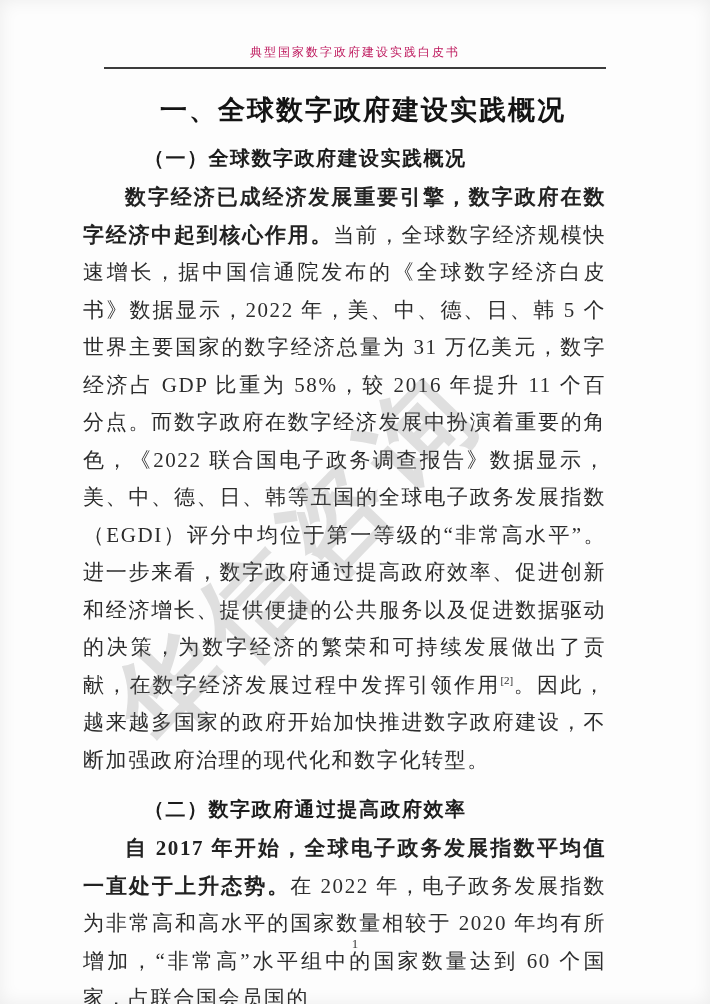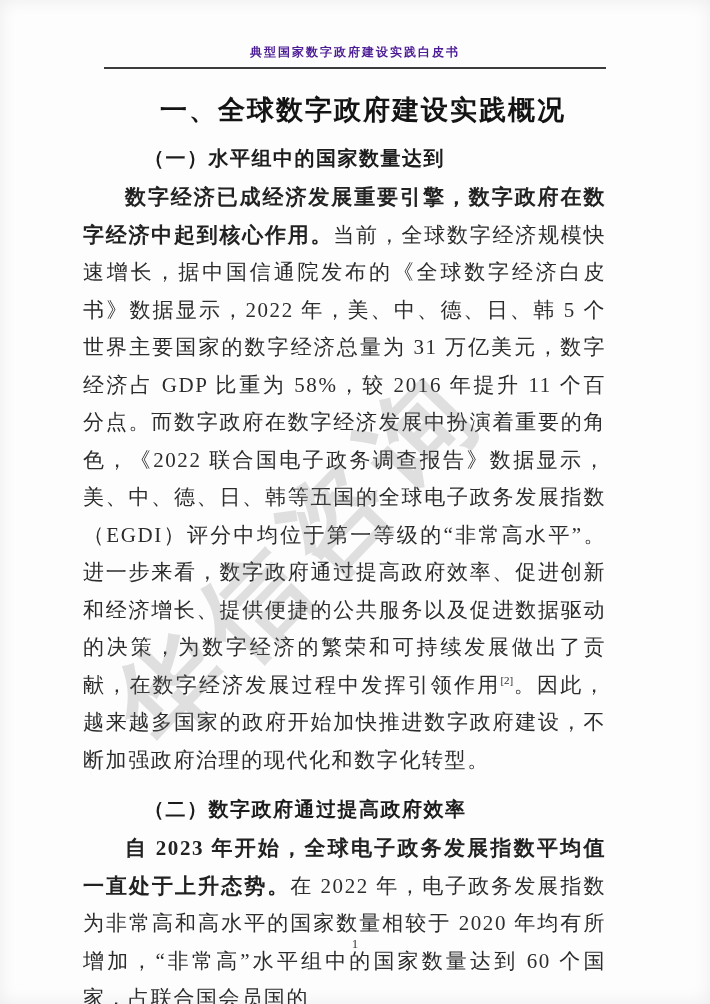--- a/index.html
+++ b/index.html
@@ -37,22 +37,22 @@
   .pg-header {
     margin: 0 104px;
     padding-top: 44px;
     padding-bottom: 6px;
     border-bottom: 2px solid #3c3c3c;
     text-align: center;
   }
   .pg-header-title {
     font-size: 12px;
     letter-spacing: 2px;
-    color: #4c1d95;
-    font-weight: bold;
+    color: #be185d;
+    font-weight: normal;
   }
   .doc-title {
     margin: 24px 0 0 16px;
     text-align: center;
     font-family: "Liberation Sans", "DejaVu Sans", sans-serif;
     font-size: 27px;
     line-height: 1.3;
     font-weight: bold;
     color: #141414;
     letter-spacing: 2px;
@@ -103,25 +103,25 @@
 <div class="page">
 
   <div class="watermark">华信咨询</div>
 
   <header class="pg-header">
     <div class="pg-header-title">典型国家数字政府建设实践白皮书</div>
   </header>
 
   <h1 class="doc-title">一、全球数字政府建设实践概况</h1>
 
-  <h2 class="sec-heading">（一）水平组中的国家数量达到</h2>
+  <h2 class="sec-heading">（一）全球数字政府建设实践概况</h2>
 
   <p class="body-para"><strong class="lead">数字经济已成经济发展重要引擎，数字政府在数字经济中起到核心作用。</strong><span>当前，全球数字经济规模快速增长，据中国信通院发布的《全球数字经济白皮书》数据显示，2022 年，美、中、德、日、韩 5 个世界主要国家的数字经济总量为 31 万亿美元，数字经济占 GDP 比重为 58%，较 2016 年提升 11 个百分点。而数字政府在数字经济发展中扮演着重要的角色，《2022 联合国电子政务调查报告》数据显示，美、中、德、日、韩等五国的全球电子政务发展指数（EGDI）评分中均位于第一等级的“非常高水平”。进一步来看，数字政府通过提高政府效率、促进创新和经济增长、提供便捷的公共服务以及促进数据驱动的决策，为数字经济的繁荣和可持续发展做出了贡献，在数字经济发展过程中发挥引领作用</span><sup class="fn-ref">[2]</sup><span>。因此，越来越多国家的政府开始加快推进数字政府建设，不断加强政府治理的现代化和数字化转型。</span></p>
 
   <h2 class="sec-heading">（二）数字政府通过提高政府效率</h2>
 
-  <p class="body-para"><strong class="lead">自 2023 年开始，全球电子政务发展指数平均值一直处于上升态势。</strong><span>在 2022 年，电子政务发展指数为非常高和高水平的国家数量相较于 2020 年均有所增加，“非常高”水平组中的国家数量达到 60 个国家，占联合国会员国的</span></p>
+  <p class="body-para"><strong class="lead">自 2017 年开始，全球电子政务发展指数平均值一直处于上升态势。</strong><span>在 2022 年，电子政务发展指数为非常高和高水平的国家数量相较于 2020 年均有所增加，“非常高”水平组中的国家数量达到 60 个国家，占联合国会员国的</span></p>
 
   <footer class="pg-footer">
     <span class="page-num">1</span>
   </footer>
 
 </div>
 
 </body></html>

